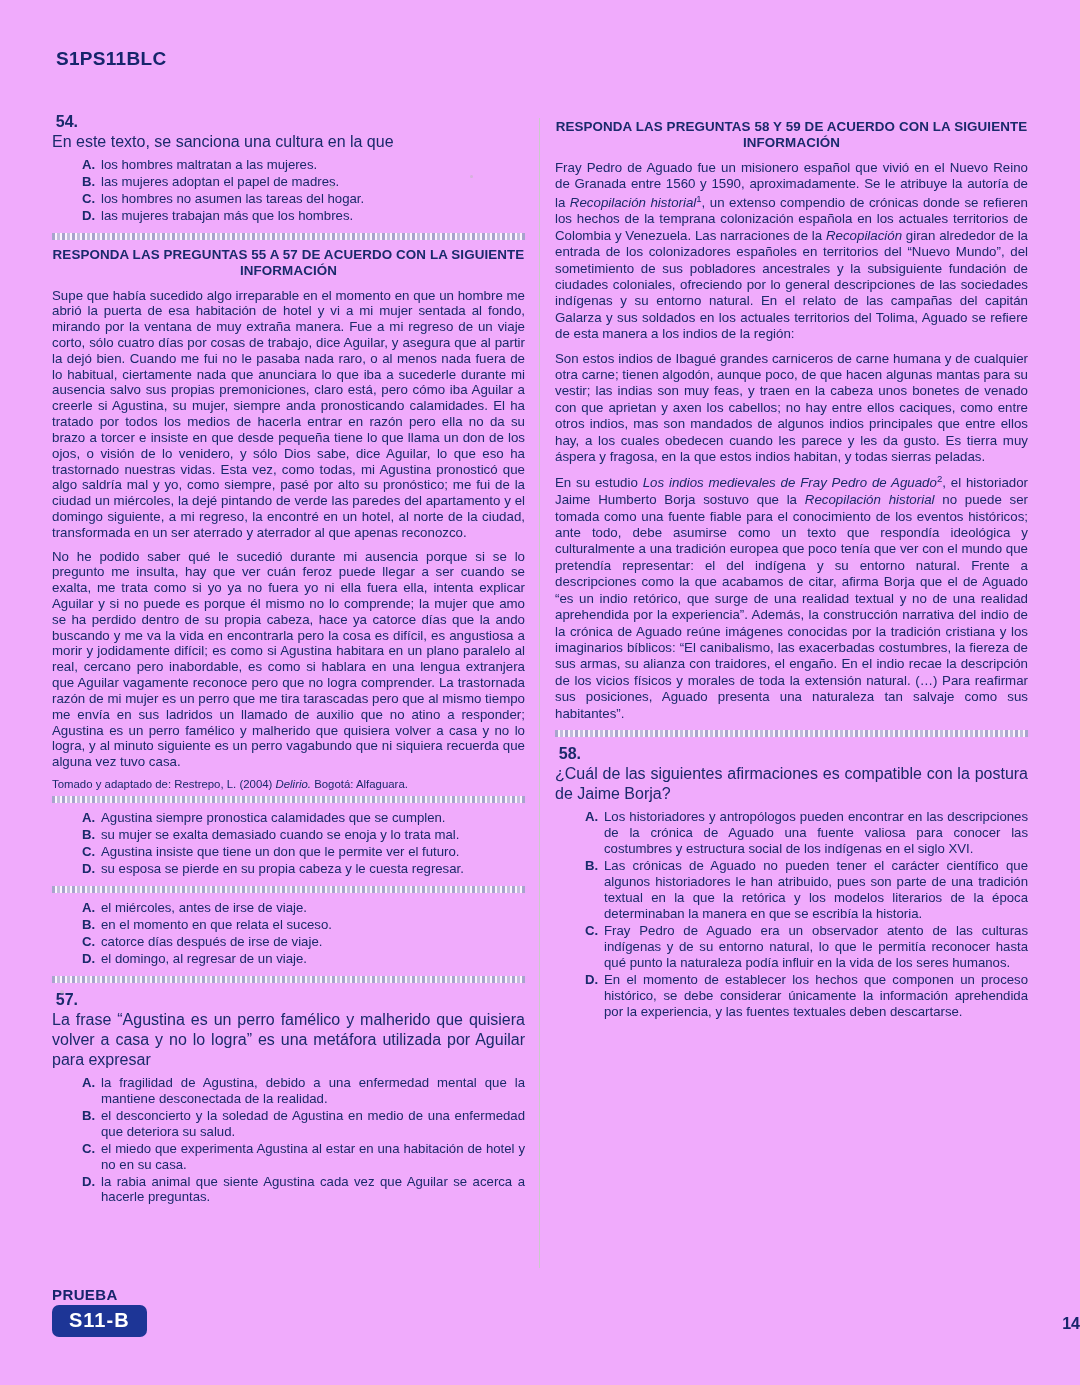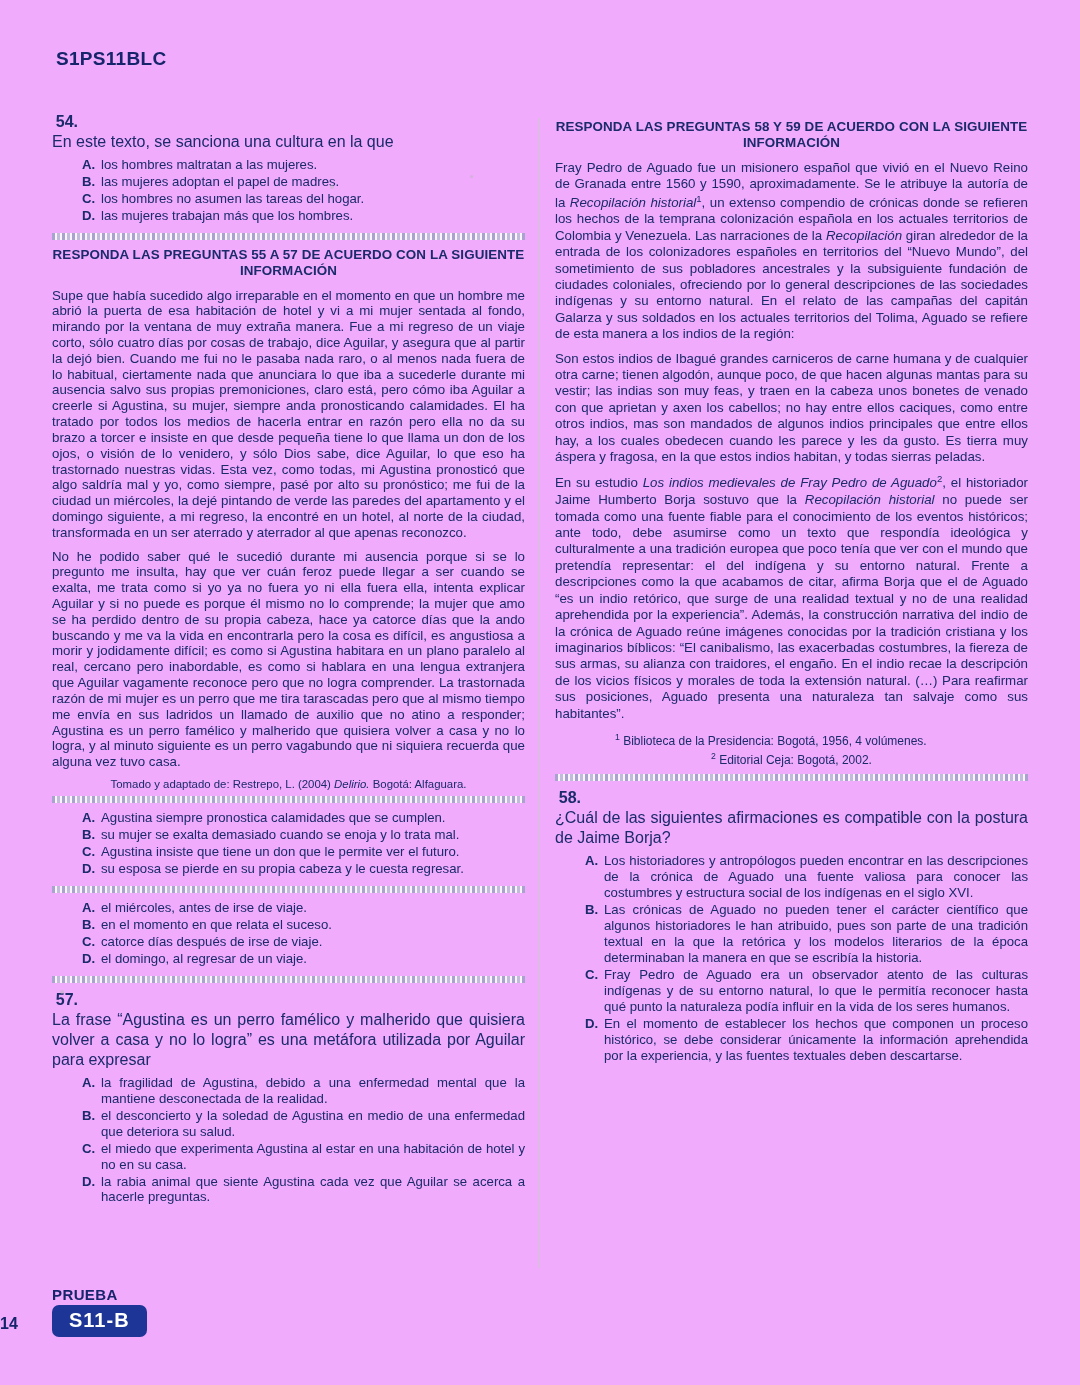--- a/index.html
+++ b/index.html
@@ -104,21 +104,21 @@
     line-height: 1.235;
     text-align: justify;
     margin-bottom: 8px;
     hyphens: auto;
   }
   .body-text.tight {
     line-height: 1.19;
   }
   .source {
     font-size: 11.4px;
-    text-align: center;
+    text-align: left;
     margin: 4px 0 6px 0;
   }
   .source i { font-style: italic; }
   .rule {
     height: 7px;
     margin: 6px 0 7px 0;
     background-image: repeating-linear-gradient(90deg,
       #9aa2c4 0px, #9aa2c4 3px, #ffffff 3px, #ffffff 5px,
       #b9bed6 5px, #b9bed6 8px, #ffffff 8px, #ffffff 10px);
     opacity: 0.85;
@@ -153,21 +153,21 @@
     font-size: 20px;
     letter-spacing: 1px;
     padding: 4px 17px 5px 17px;
     border-radius: 7px;
   }
   .page-number {
     position: absolute;
     left: 0;
     right: 0;
     bottom: 52px;
-    text-align: left;
+    text-align: right;
     font-size: 16px;
     font-weight: bold;
     color: #16256b;
   }
   .scan-speckle {
     position: absolute;
     border-radius: 50%;
     background: #b9b9b9;
     opacity: 0.5;
   }
@@ -303,30 +303,20 @@
       <div class="body-text">
         <span>Fray Pedro de Aguado fue un misionero español que vivió en el Nuevo Reino de Granada entre 1560 y 1590, aproximadamente. Se le atribuye la autoría de la </span><i>Recopilación historial</i><sup>1</sup><span>, un extenso compendio de crónicas donde se refieren los hechos de la temprana colonización española en los actuales territorios de Colombia y Venezuela. Las narraciones de la </span><i>Recopilación</i><span> giran alrededor de la entrada de los colonizadores españoles en territorios del “Nuevo Mundo”, del sometimiento de sus pobladores ancestrales y la subsiguiente fundación de ciudades coloniales, ofreciendo por lo general descripciones de las sociedades indígenas y su entorno natural. En el relato de las campañas del capitán Galarza y sus soldados en los actuales territorios del Tolima, Aguado se refiere de esta manera a los indios de la región:</span>
       </div>
 
       <div class="body-text">Son estos indios de Ibagué grandes carniceros de carne humana y de cualquier otra carne; tienen algodón, aunque poco, de que hacen algunas mantas para su vestir; las indias son muy feas, y traen en la cabeza unos bonetes de venado con que aprietan y axen los cabellos; no hay entre ellos caciques, como entre otros indios, mas son mandados de algunos indios principales que entre ellos hay, a los cuales obedecen cuando les parece y les da gusto. Es tierra muy áspera y fragosa, en la que estos indios habitan, y todas sierras peladas.</div>
 
       <div class="body-text">
         <span>En su estudio </span><i>Los indios medievales de Fray Pedro de Aguado</i><sup>2</sup><span>, el historiador Jaime Humberto Borja sostuvo que la </span><i>Recopilación historial</i><span> no puede ser tomada como una fuente fiable para el conocimiento de los eventos históricos; ante todo, debe asumirse como un texto que respondía ideológica y culturalmente a una tradición europea que poco tenía que ver con el mundo que pretendía representar: el del indígena y su entorno natural. Frente a descripciones como la que acabamos de citar, afirma Borja que el de Aguado “es un indio retórico, que surge de una realidad textual y no de una realidad aprehendida por la experiencia”. Además, la construcción narrativa del indio de la crónica de Aguado reúne imágenes conocidas por la tradición cristiana y los imaginarios bíblicos: “El canibalismo, las exacerbadas costumbres, la fiereza de sus armas, su alianza con traidores, el engaño. En el indio recae la descripción de los vicios físicos y morales de toda la extensión natural. (…) Para reafirmar sus posiciones, Aguado presenta una naturaleza tan salvaje como sus habitantes”.</span>
       </div>
 
-      <div class="footnotes">
-        <div class="fn1">
-          <sup>1</sup>
-          <span>Biblioteca de la Presidencia: Bogotá, 1956, 4 volúmenes.</span>
-        </div>
-        <div class="fn2">
-          <sup>2</sup>
-          <span>Editorial Ceja: Bogotá, 2002.</span>
-        </div>
-      </div>
 
       <div class="rule"></div>
 
       <div class="qblock">
         <div class="qline">
           <div class="qnum">58.</div>
           <div class="qtext">¿Cuál de las siguientes afirmaciones es compatible con la postura de Jaime Borja?</div>
         </div>
         <div class="options">
           <div class="opt">

